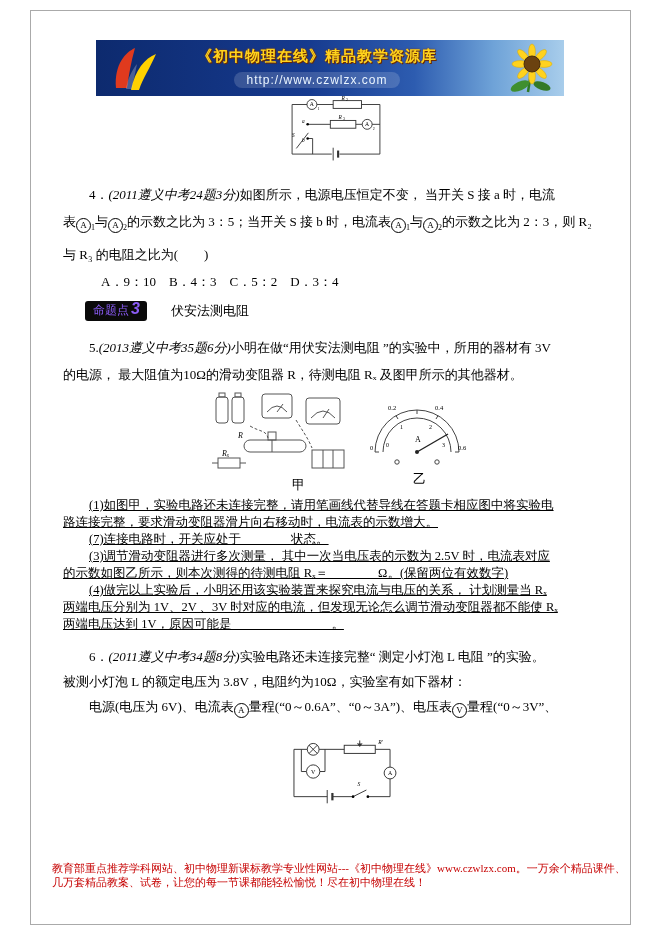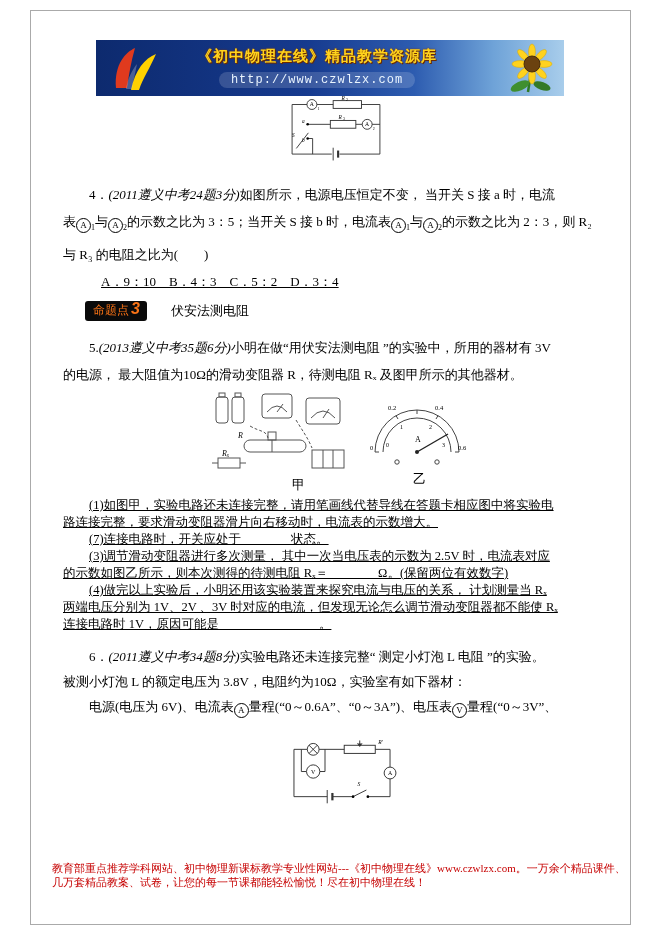--- a/index.html
+++ b/index.html
@@ -22,43 +22,43 @@
   .banner-logo { position:absolute; left:10px; top:4px; }
   .banner-text { position:absolute; left:66px; right:92px; top:7px; text-align:center; }
   .banner-title {
     font-family:Liberation Mono, monospace;
     font-size:15px; font-weight:bold; color:#ffd31c; letter-spacing:1px;
     text-shadow:1px 1px 0 #6b2a00, 0 0 2px #803300; white-space:nowrap;
   }
   .banner-url {
     display:inline-block; margin-top:6px; padding:1px 12px; border-radius:9px;
     background:rgba(255,255,255,0.16); color:#eaf5ff; font-size:12px;
-    font-family:Liberation Mono, monospace; letter-spacing:1px;
+    font-family:Liberation Sans, sans-serif; letter-spacing:1px;
   }
   .banner-sunflower { position:absolute; right:2px; top:2px; }
 
   
   .tblock { position:absolute; left:63px; width:542px; font-size:13px; }
   .q-main .line { line-height:27px; white-space:nowrap; }
   .line { white-space:nowrap; }
   .indent { padding-left:26px; }
-  .choices { padding-left:38px;text-decoration:underline; }
+  .choices { padding-left:38px; }
   .src { font-style:italic; }
   sub.msub { font-size:8px; }
 
   .meter {
     display:inline-block; width:13px; height:13px; border:1px solid #000;
     border-radius:50%; text-align:center; line-height:12px; font-size:9px;
     vertical-align:-2px; font-family:"Liberation Serif",serif;
   }
 
   
   .badge-row { position:absolute; left:85px; top:301px; display:flex; align-items:center; }
   .badge {
-    background:#0a0a0a; color:#f97316; border-radius:3px; padding:1px 7px 2px 8px;
+    background:#0a0a0a; color:#8b5cf6; border-radius:3px; padding:1px 7px 2px 8px;
     font-family:"Liberation Sans","DejaVu Sans",sans-serif; font-size:12px;
     display:inline-flex; align-items:baseline;
   }
   .badge-num { font-size:16px; font-weight:bold; font-style:italic; margin-left:2px; line-height:14px; }
   .section-title { margin-left:24px; font-size:13px; }
 
   
   .figure { position:absolute; left:210px; top:388px; width:265px; height:104px; }
   .fig-label { position:absolute; font-size:13px; }
 
@@ -219,21 +219,21 @@
   </div>
 
   <div class="subq">
     <div class="line indent">(1)如图甲，实验电路还未连接完整，请用笔画线代替导线在答题卡相应图中将实验电</div>
     <div class="line">路连接完整，要求滑动变阻器滑片向右移动时，电流表的示数增大。</div>
     <div class="line indent">(7)连接电路时，开关应处于________状态。</div>
     <div class="line indent">(3)调节滑动变阻器进行多次测量， 其中一次当电压表的示数为 2.5V 时，电流表对应</div>
     <div class="line">的示数如图乙所示，则本次测得的待测电阻 Rₓ＝________Ω。(保留两位有效数字)</div>
     <div class="line indent gap-top">(4)做完以上实验后，小明还用该实验装置来探究电流与电压的关系， 计划测量当 Rₓ</div>
     <div class="line">两端电压分别为 1V、2V 、3V 时对应的电流，但发现无论怎么调节滑动变阻器都不能使 Rₓ</div>
-    <div class="line">连接电路时 1V，原因可能是________________。</div>
+    <div class="line">两端电压达到 1V，原因可能是________________。</div>
   </div>
 
   <div class="tblock q-main" style="top:644px;line-height:25px">
     <div class="line indent" style="line-height:25px"><span>6．</span><span class="src">(2011遵义中考34题8分)</span><span>实验电路还未连接完整“ 测定小灯泡 L 电阻 ”的实验。</span></div>
     <div class="line" style="line-height:25px">被测小灯泡 L 的额定电压为 3.8V，电阻约为10Ω，实验室有如下器材：</div>
     <div class="line indent" style="line-height:25px"><span>电源(电压为 6V)、电流表</span><span class="meter"><span>A</span></span><span>量程(“0～0.6A”、“0～3A”)、电压表</span><span class="meter"><span>V</span></span><span>量程(“0～3V”、</span></div>
   </div>
 
   <svg class="circuit2" width="122" height="68" viewBox="0 0 150 92">
     <g stroke="#333" stroke-width="1.3" fill="none">

